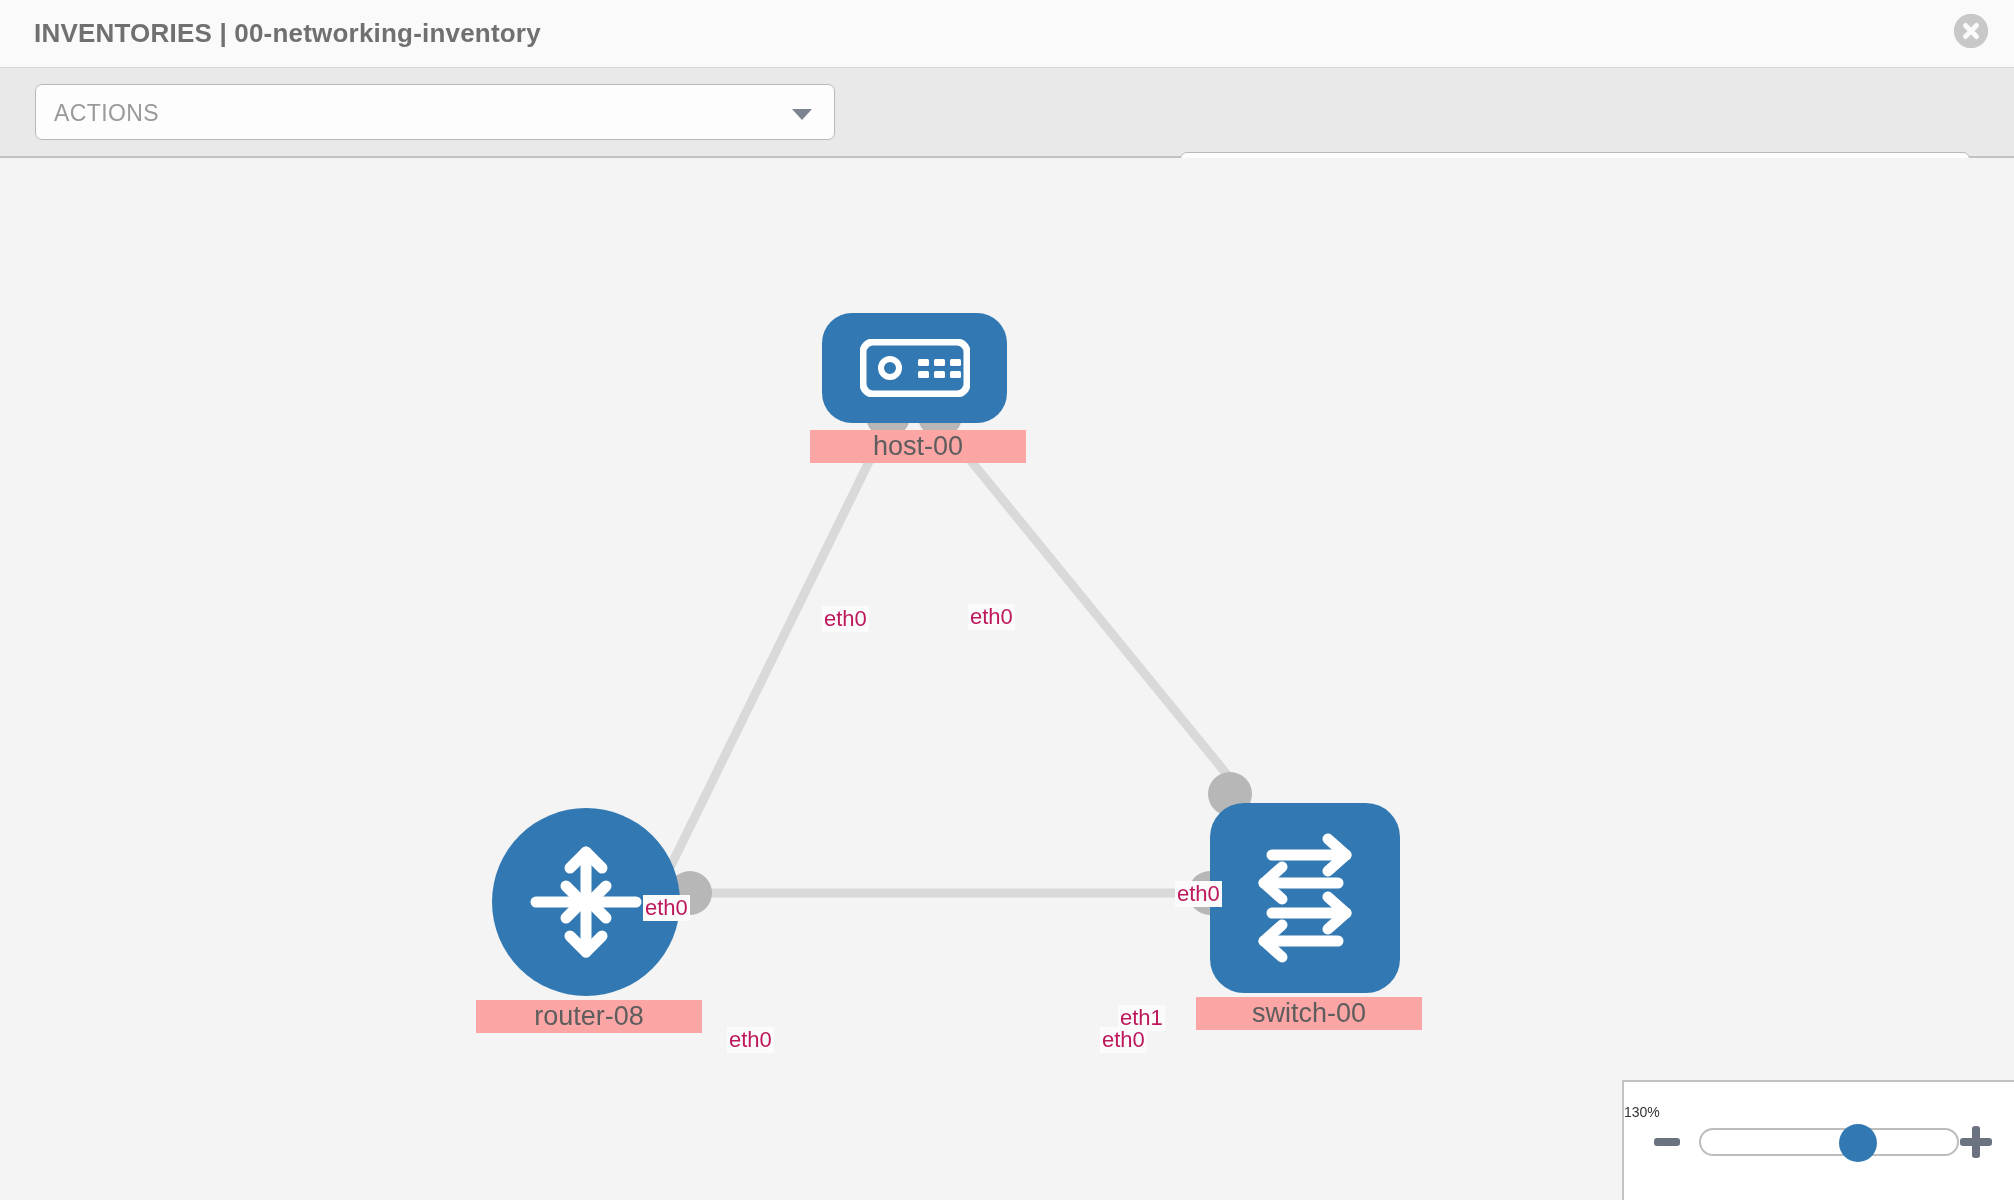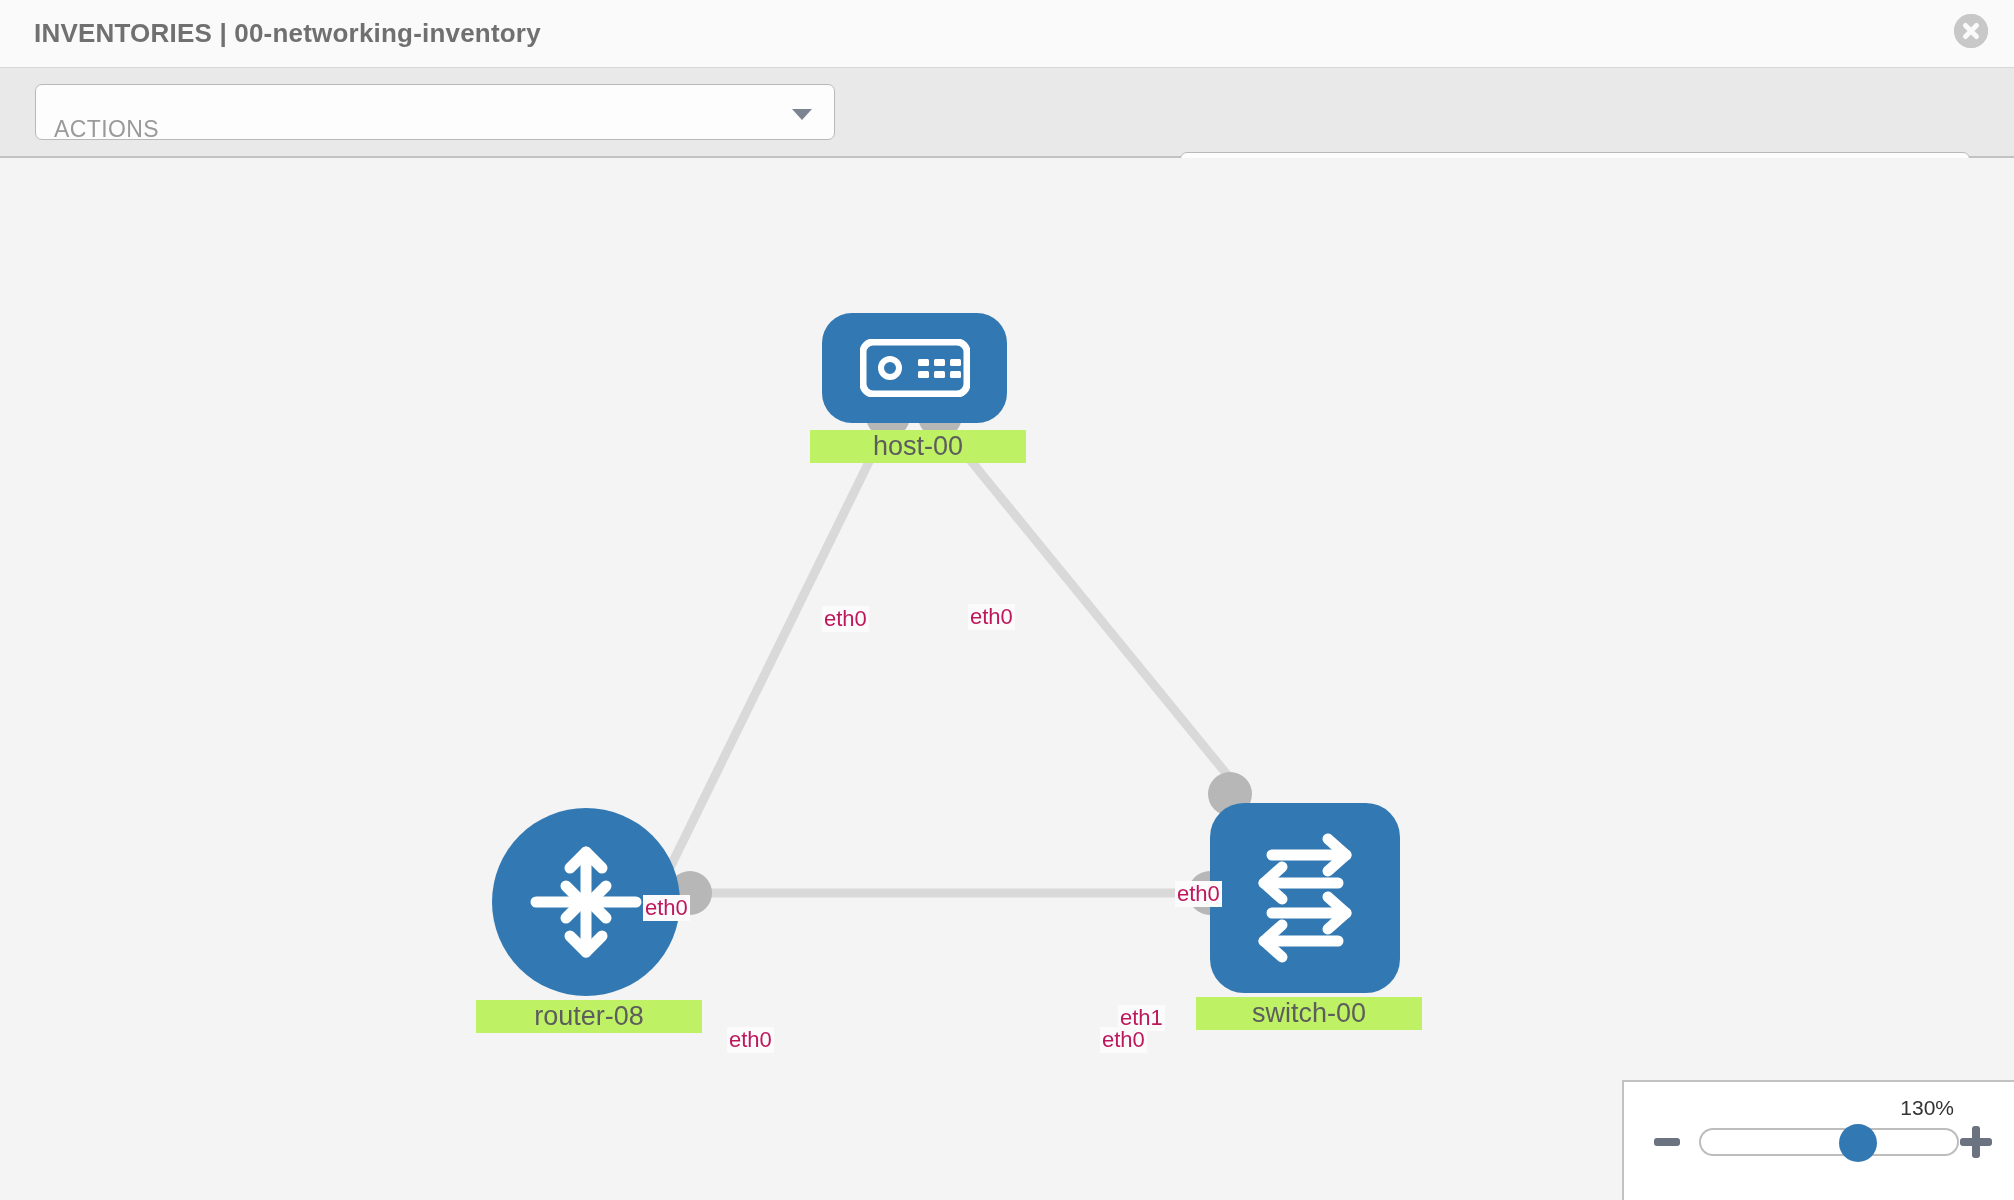--- a/index.html
+++ b/index.html
@@ -75,21 +75,20 @@
     box-sizing: border-box;
     cursor: pointer;
   }
   .actions-select .label {
     position: absolute;
     left: 18px;
     top: 15px;
     font-size: 23px;
     color: #9a9a9a;
     letter-spacing: 0.4px;
-    margin-top: 16px;
   }
   .caret {
     position: absolute;
     right: 22px;
     top: 24px;
     width: 0; height: 0;
     border-left: 10px solid transparent;
     border-right: 10px solid transparent;
     border-top: 11px solid #7b8490;
   }
@@ -149,21 +148,21 @@
   .node-shape {
     position: absolute;
     left: 0; top: 0;
     background: #3279b3;
   }
   .node-label {
     position: absolute;
     white-space: nowrap;
     font-size: 27px;
     color: #5d5d5d;
-    background: #bef264;
+    background: #fca5a5;
     padding: 1px 3px;
     text-align: center;
   }
 
   
   .port {
     position: absolute;
     width: 44px;
     height: 44px;
     border-radius: 50%;
@@ -187,25 +186,25 @@
     top: 1080px;
     width: 392px;
     height: 120px;
     background: #ffffff;
     border-top: 2px solid #c2c2c2;
     border-left: 2px solid #c2c2c2;
     box-sizing: border-box;
   }
   .zoom-value {
     position: absolute;
-    top: 14px;
+    top: 22px;
     left: 0;
     width: 330px;
-    text-align: right;
-    font-size: 21px;
+    text-align: left;
+    font-size: 14px;
     color: #333;
   }
   .zoom-minus {
     position: absolute;
     left: 30px;
     top: 56px;
     width: 26px;
     height: 8px;
     border-radius: 3px;
     background: #6b7280;

